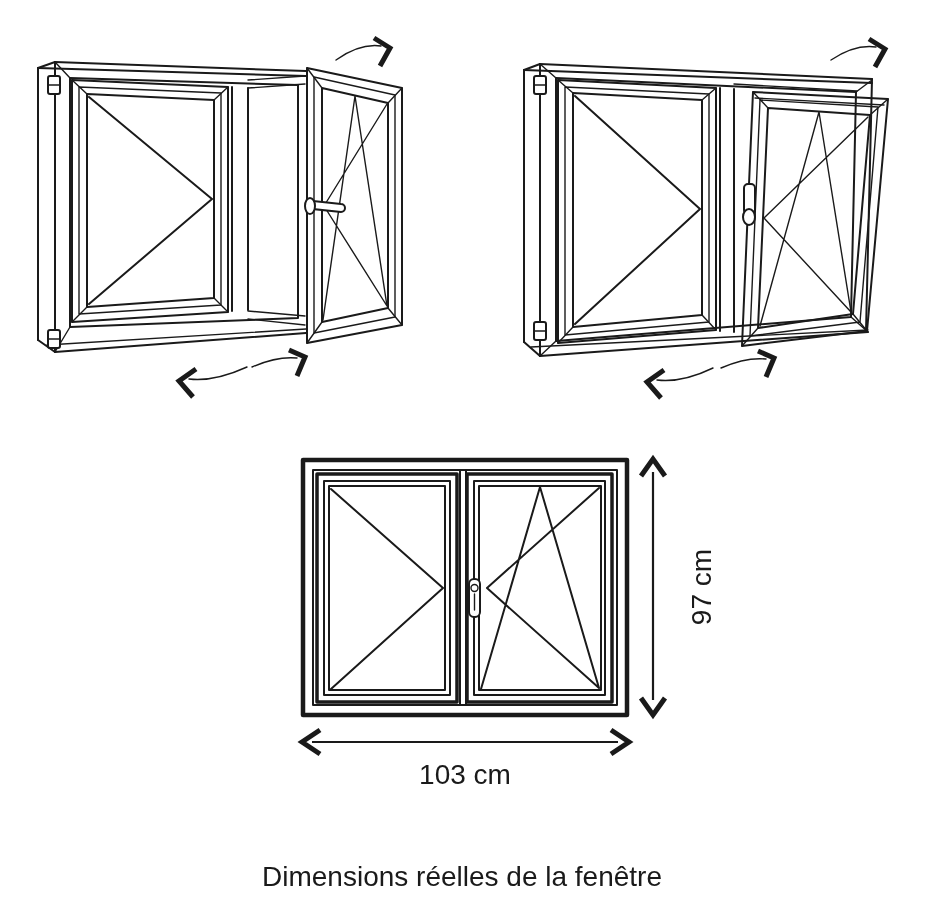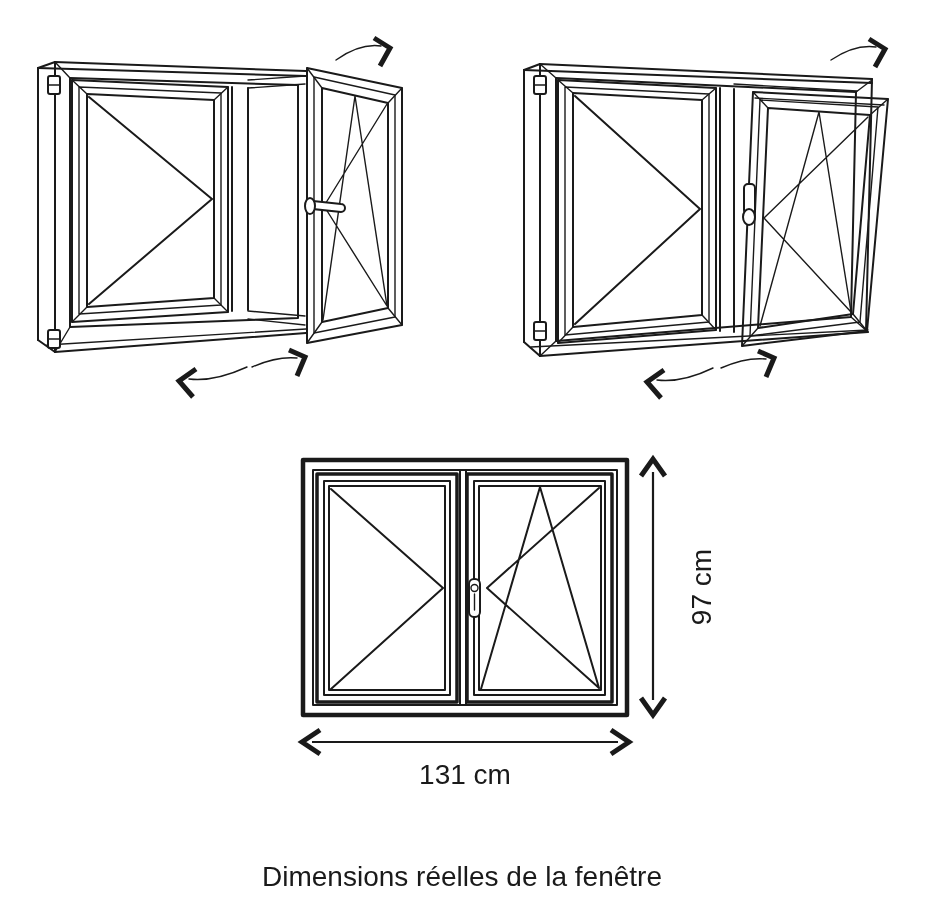--- a/index.html
+++ b/index.html
@@ -160,17 +160,17 @@
     </g>
     <g>
       <path class="ln shaft" d="M312,742 L618,742"></path>
       <path class="head" d="M320,730 L302,742 L320,754"></path>
       <path class="head" d="M611,730 L629,742 L611,754"></path>
     </g>
   </svg>
 
   <div id="height-label" class="dim-label">97 cm</div>
 
-  <div id="width-label" class="dim-label">131 cm</div>
+  <div id="width-label" class="dim-label">103 cm</div>
 
   <div id="caption">Dimensions réelles de la fenêtre</div>
 
 </div>
 
 </body></html>

